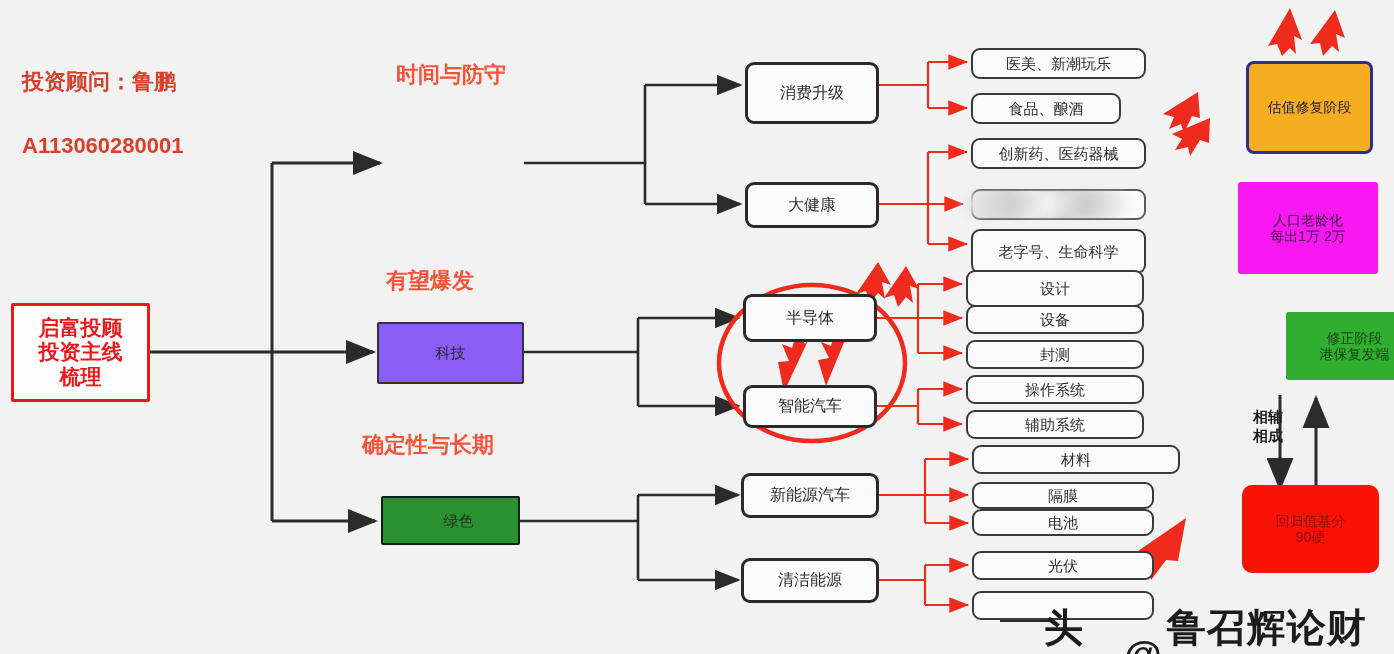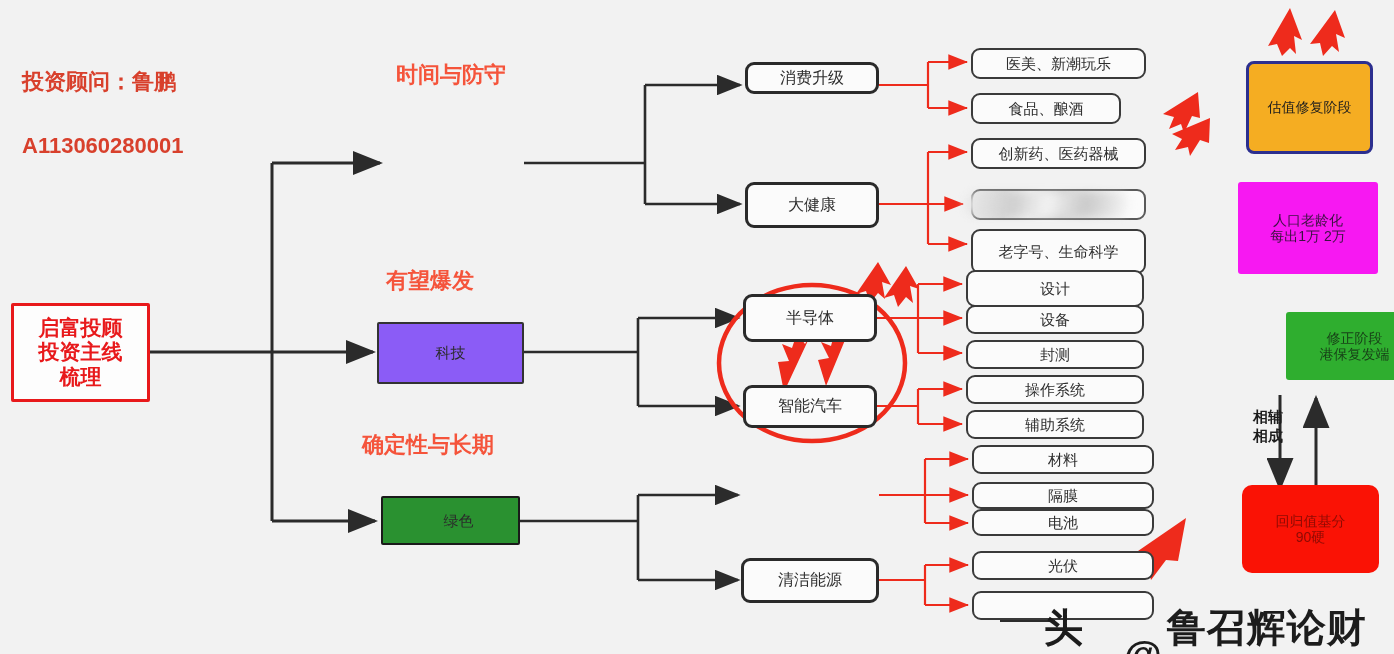--- a/index.html
+++ b/index.html
@@ -177,39 +177,40 @@
   <div class="anno branch-label" style="left:386px;top:266px;">有望爆发</div>
   <div class="anno branch-label" style="left:362px;top:430px;">确定性与长期</div>
 
   <div class="node root" style="left:11px;top:303px;width:139px;height:99px;white-space:pre-line;">启富投顾
 投资主线
 梳理</div>
 
   <div class="node cat red" style="left:377px;top:322px;width:147px;height:62px;">科技</div>
   <div class="node cat green" style="left:381px;top:496px;width:139px;height:49px;padding-left:16px;">绿色</div>
 
-  <div class="node mid" style="left:745px;top:62px;width:134px;height:32px;">消费升级</div>
+  <div class="node mid" style="left:745px;top:62px;width:134px;height:62px;">消费升级</div>
   <div class="node mid" style="left:745px;top:182px;width:134px;height:46px;">大健康</div>
   <div class="node mid" style="left:743px;top:294px;width:134px;height:48px;">半导体</div>
   <div class="node mid" style="left:743px;top:385px;width:134px;height:43px;">智能汽车</div>
+  <div class="node mid" style="left:741px;top:473px;width:138px;height:45px;">新能源汽车</div>
   <div class="node mid" style="left:741px;top:558px;width:138px;height:45px;">清洁能源</div>
 
   <div class="node leaf" style="left:971px;top:48px;width:175px;height:31px;">医美、新潮玩乐</div>
   <div class="node leaf" style="left:971px;top:93px;width:150px;height:31px;">食品、酿酒</div>
   <div class="node leaf" style="left:971px;top:138px;width:175px;height:31px;">创新药、医药器械</div>
   <div class="node leaf blurred" style="left:971px;top:189px;width:175px;height:31px;"></div>
   <div class="node leaf" style="left:971px;top:229px;width:175px;height:45px;">老字号、生命科学</div>
 
   <div class="node leaf" style="left:966px;top:270px;width:178px;height:37px;">设计</div>
   <div class="node leaf" style="left:966px;top:305px;width:178px;height:29px;">设备</div>
   <div class="node leaf" style="left:966px;top:340px;width:178px;height:29px;">封测</div>
   <div class="node leaf" style="left:966px;top:375px;width:178px;height:29px;">操作系统</div>
   <div class="node leaf" style="left:966px;top:410px;width:178px;height:29px;">辅助系统</div>
 
-  <div class="node leaf" style="left:972px;top:445px;width:182px;height:29px;">材料</div>
+  <div class="node leaf" style="left:972px;top:445px;width:208px;height:29px;">材料</div>
   <div class="node leaf" style="left:972px;top:482px;width:182px;height:27px;">隔膜</div>
   <div class="node leaf" style="left:972px;top:509px;width:182px;height:27px;">电池</div>
   <div class="node leaf" style="left:972px;top:551px;width:182px;height:29px;">光伏</div>
   <div class="node leaf" style="left:972px;top:591px;width:182px;height:29px;"></div>
 
   <div class="node stage orange" style="left:1246px;top:61px;width:127px;height:93px;">估值修复阶段</div>
   <div class="node stage magenta" style="left:1238px;top:182px;width:140px;height:92px;">人口老龄化
 每出1万 2万</div>
   <div class="node stage greenbx" style="left:1286px;top:312px;width:137px;height:68px;">修正阶段
 港保复发端</div>

